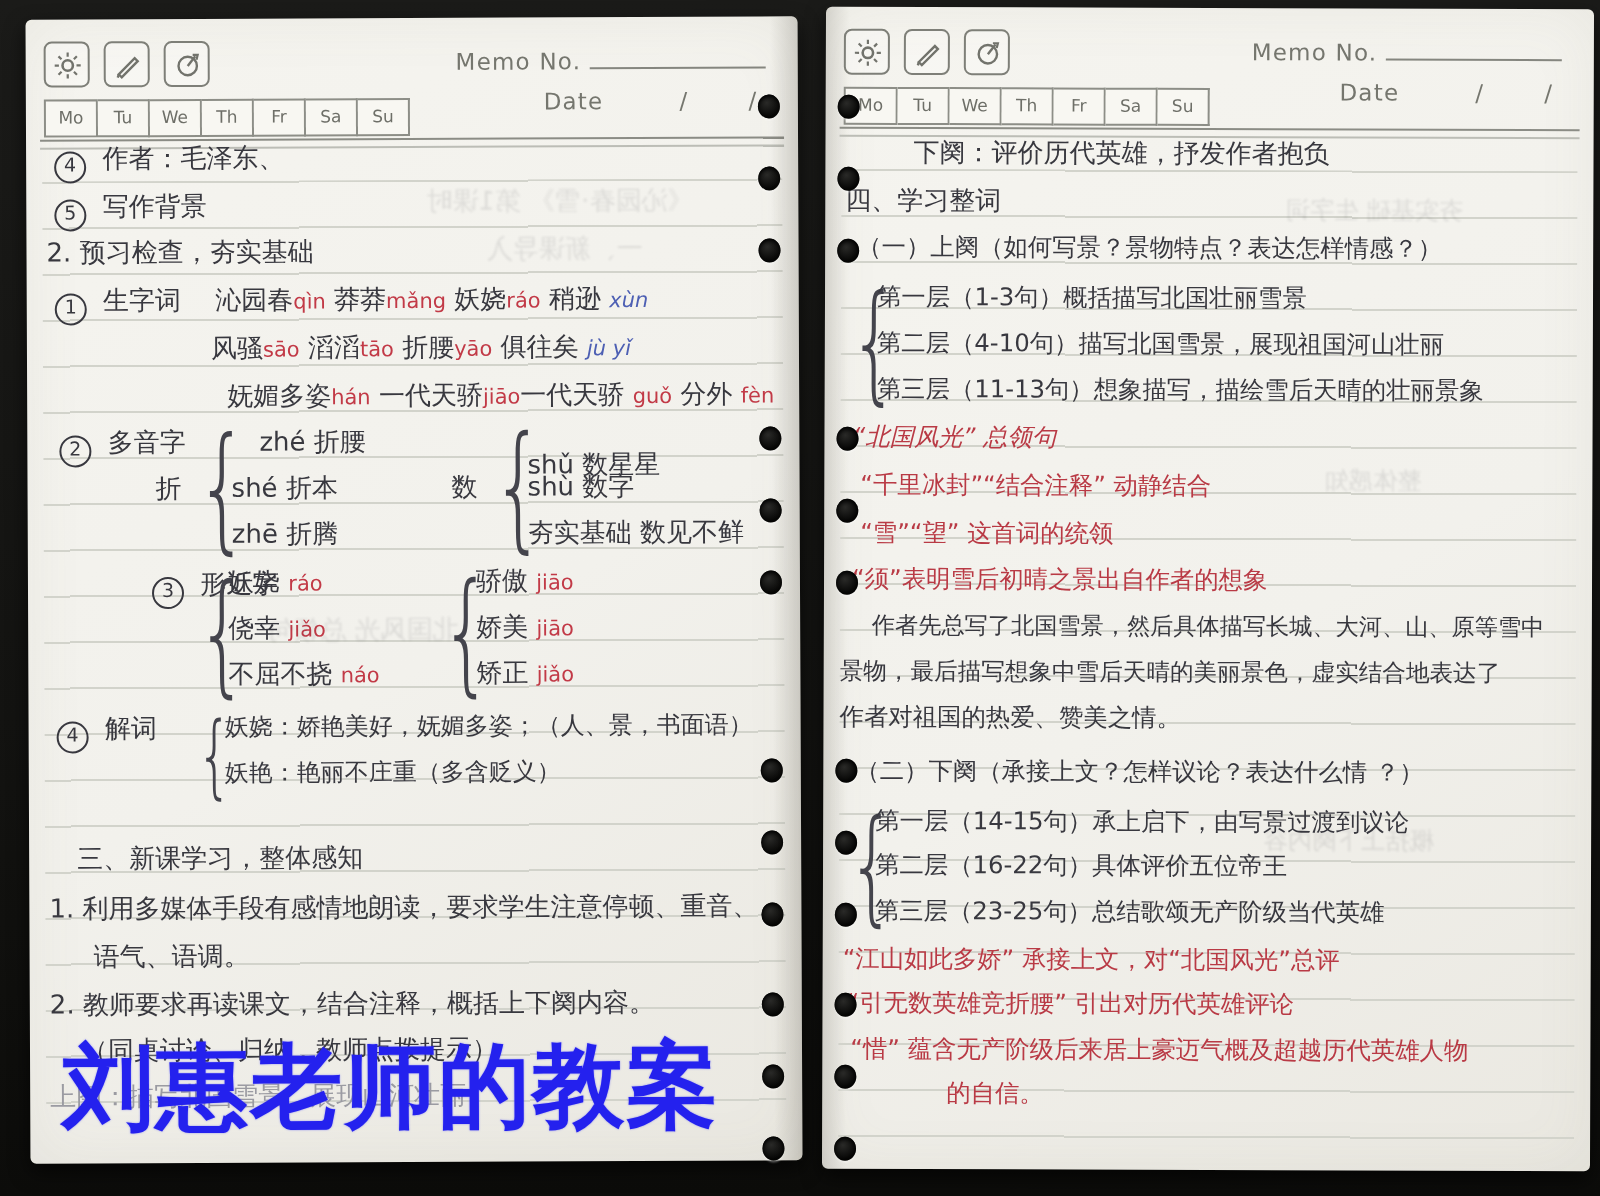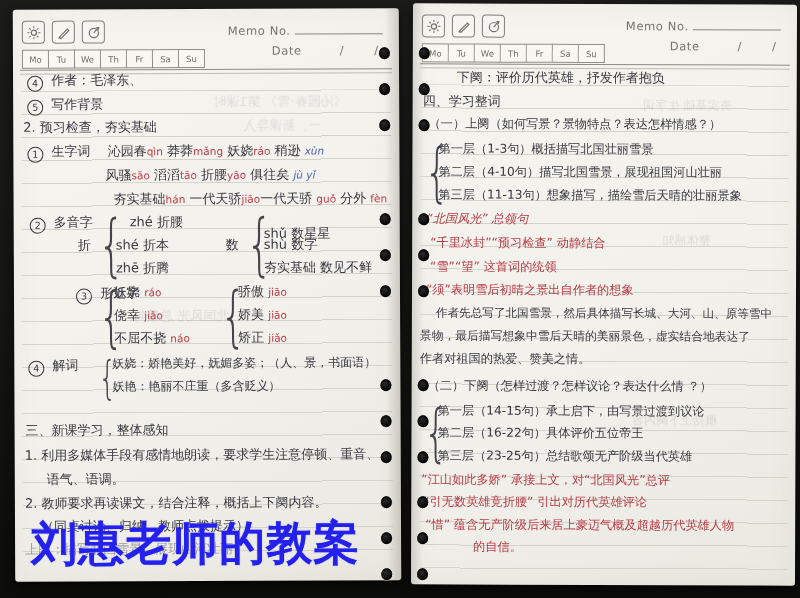--- a/index.html
+++ b/index.html
@@ -106,21 +106,21 @@
   <div class="memo-row"><span>Memo  No.</span> <span class="memo-line"></span></div>
   <div class="date-row"><span>Date</span><span class="date-gap"></span><span>/</span><span class="date-gap2"></span><span>/</span>&nbsp;</div>
   <div class="header-rule"></div>
   <div class="ruling"></div>
   <div>
       <div class="line " style="left: 14px; top: 64px;"><span class="circ">4</span><span class="ink"> 作者：毛泽东、</span></div>
       <div class="line " style="left: 14px; top: 88px;"><span class="circ">5</span><span class="ink"> 写作背景</span></div>
       <div class="line " style="left: 10px; top: 111px;"><span class="ink">2. 预习检查，夯实基础</span></div>
       <div class="line " style="left: 14px; top: 135px;"><span class="circ">1</span><span class="ink"> 生字词</span><span class="ink">　 沁园春</span><span class="pyr">qìn</span><span class="ink">  莽莽</span><span class="pyr">mǎng</span><span class="ink">  妖娆</span><span class="pyr">ráo</span><span class="ink">  稍逊 </span><span class="pyb">xùn</span></div>
       <div class="line " style="left: 92px; top: 159px;"><span class="ink">风骚</span><span class="pyr">sāo</span><span class="ink">   滔滔</span><span class="pyr">tāo</span><span class="ink">   折腰</span><span class="pyr">yāo</span><span class="ink">   俱往矣 </span><span class="pyb">jù yǐ</span></div>
-      <div class="line " style="left: 100px; top: 183px;"><span class="ink">夯实基础</span><span class="pyr">hán</span><span class="ink"> 一代天骄</span><span class="pyr">jiāo</span><span class="ink">一代天骄 </span><span class="pyr">guǒ</span><span class="ink">  分外 </span><span class="pyr">fèn</span></div>
+      <div class="line " style="left: 100px; top: 183px;"><span class="ink">妩媚多姿</span><span class="pyr">hán</span><span class="ink"> 一代天骄</span><span class="pyr">jiāo</span><span class="ink">一代天骄 </span><span class="pyr">guǒ</span><span class="ink">  分外 </span><span class="pyr">fèn</span></div>
       <div class="line " style="left: 16px; top: 206px;"><span class="circ">2</span><span class="ink"> 多音字</span></div>
       <div class="line " style="left: 64px; top: 229px;"><span class="ink">折</span></div>
       <div class="brace" style="left: 84px; top: 202px; font-size: 68.4px;">{</div>
       <div class="line " style="left: 116px; top: 206px;"><span class="ink">zhé  折腰</span></div>
       <div class="line " style="left: 102px; top: 229px;"><span class="ink">shé  折本</span></div>
       <div class="line " style="left: 102px; top: 252px;"><span class="ink">zhē  折腾</span></div>
       <div class="line " style="left: 212px; top: 229px;"><span class="ink">数</span></div>
       <div class="brace" style="left: 232px; top: 202px; font-size: 68.4px;">{</div>
       <div class="line " style="left: 250px; top: 218px; text-align: right;"><span class="ink">shǔ   数星星</span></div>
       <div class="line " style="left: 250px; top: 229px;"><span class="ink">shù   数字</span></div>
@@ -131,21 +131,21 @@
       <div class="line " style="left: 100px; top: 299px; text-align: center;"><span class="ink">侥幸 </span><span class="pyr">jiǎo</span></div>
       <div class="line " style="left: 100px; top: 322px;"><span class="ink">不屈不挠 </span><span class="pyr">náo</span></div>
       <div class="brace" style="left: 206px; top: 274px; font-size: 66.5px;">{</div>
       <div class="line " style="left: 224px; top: 276px;"><span class="ink">骄傲 </span><span class="pyr">jiāo</span></div>
       <div class="line " style="left: 224px; top: 299px;"><span class="ink">娇美 </span><span class="pyr">jiāo</span></div>
       <div class="line " style="left: 224px; top: 322px;"><span class="ink">矫正 </span><span class="pyr">jiǎo</span></div>
       <div class="line " style="left: 14px; top: 349px;"><span class="circ">4</span><span class="ink"> 解词</span></div>
       <div class="brace" style="left: 84px; top: 346px; font-size: 45.6px;">{</div>
       <div class="line " style="left: 98px; top: 348px; font-size: 12px;"><span class="ink">妖娆：娇艳美好，妩媚多姿；（人、景，书面语）</span></div>
       <div class="line " style="left: 98px; top: 371px; font-size: 12px;"><span class="ink">妖艳：艳丽不庄重（多含贬义）</span></div>
-      <div class="line " style="left: 11px; top: 414px;"><span class="ink">三、新课学习，整体感知</span></div>
+      <div class="line " style="left: 24px; top: 414px;"><span class="ink">三、新课学习，整体感知</span></div>
       <div class="line " style="left: 10px; top: 439px;"><span class="ink">1. 利用多媒体手段有感情地朗读，要求学生注意停顿、重音、</span></div>
       <div class="line " style="left: 32px; top: 463px;"><span class="ink">语气、语调。</span></div>
       <div class="line " style="left: 10px; top: 487px;"><span class="ink">2. 教师要求再读课文，结合注释，概括上下阕内容。</span></div>
       <div class="line " style="left: 26px; top: 510px;"><span class="ink">（同桌讨论、归纳，教师点拨提示）</span></div>
       <div class="line " style="left: 10px; top: 533px;"><span class="faint">上阕：描写北国雪景，展现山河壮丽</span></div>
       <div class="line bleed" style="left: 200px; top: 86px;"><span class="ink">《沁园春·雪》 第1课时</span></div>
       <div class="line bleed" style="left: 230px; top: 110px;"><span class="ink">一、新课导入</span></div>
       <div class="line bleed" style="left: 120px; top: 300px;"><span class="ink">北国风光  总领句</span></div>
     </div>
   <div class="watermark">刘惠老师的教案</div>
@@ -209,27 +209,27 @@
   <div class="ruling"></div>
   <div>
       <div class="line " style="left: 44px; top: 67px; font-size: 13px;"><span class="ink">下阕：评价历代英雄，抒发作者抱负</span></div>
       <div class="line " style="left: 10px; top: 91px; font-size: 13px;"><span class="ink">四、学习整词</span></div>
       <div class="line " style="left: 16px; top: 114px;"><span class="ink">（一）上阕（如何写景？景物特点？表达怎样情感？）</span></div>
       <div class="brace" style="left: 12px; top: 137px; font-size: 64.6px;">{</div>
       <div class="line " style="left: 26px; top: 139px;"><span class="ink">第一层（1-3句）概括描写北国壮丽雪景</span></div>
       <div class="line " style="left: 26px; top: 162px;"><span class="ink">第二层（4-10句）描写北国雪景，展现祖国河山壮丽</span></div>
       <div class="line " style="left: 26px; top: 185px;"><span class="ink">第三层（11-13句）想象描写，描绘雪后天晴的壮丽景象</span></div>
       <div class="line " style="left: 14px; top: 209px; font-style: italic;"><span class="red">“北国风光”  总领句</span></div>
-      <div class="line " style="left: 18px; top: 233px;"><span class="red">“千里冰封”“预习检查”   动静结合</span></div>
+      <div class="line " style="left: 18px; top: 233px;"><span class="red">“千里冰封”“结合注释”   动静结合</span></div>
       <div class="line " style="left: 18px; top: 257px;"><span class="red">“雪”“望”   这首词的统领</span></div>
       <div class="line " style="left: 14px; top: 280px;"><span class="red">“须”表明雪后初晴之景出自作者的想象</span></div>
       <div class="line " style="left: 24px; top: 303px; font-size: 11.6px;"><span class="ink">作者先总写了北国雪景，然后具体描写长城、大河、山、原等雪中</span></div>
       <div class="line " style="left: 8px; top: 326px; font-size: 11.8px;"><span class="ink">景物，最后描写想象中雪后天晴的美丽景色，虚实结合地表达了</span></div>
       <div class="line " style="left: 8px; top: 349px;"><span class="ink">作者对祖国的热爱、赞美之情。</span></div>
-      <div class="line " style="left: 16px; top: 376px;"><span class="ink">（二）下阕（怎样过渡？怎样议论？表达什么情 ？）</span></div>
+      <div class="line " style="left: 16px; top: 376px;"><span class="ink">（二）下阕（承接上文？怎样议论？表达什么情 ？）</span></div>
       <div class="brace" style="left: 12px; top: 399px; font-size: 62.7px;">{</div>
       <div class="line " style="left: 26px; top: 401px;"><span class="ink">第一层（14-15句）承上启下，由写景过渡到议论</span></div>
       <div class="line " style="left: 26px; top: 423px;"><span class="ink">第二层（16-22句）具体评价五位帝王</span></div>
       <div class="line " style="left: 26px; top: 446px;"><span class="ink">第三层（23-25句）总结歌颂无产阶级当代英雄</span></div>
       <div class="line " style="left: 10px; top: 470px;"><span class="red">“江山如此多娇” 承接上文，对“北国风光”总评</span></div>
       <div class="line " style="left: 12px; top: 492px;"><span class="red">“引无数英雄竞折腰” 引出对历代英雄评论</span></div>
       <div class="line " style="left: 14px; top: 515px;"><span class="red">“惜”  蕴含无产阶级后来居上豪迈气概及超越历代英雄人物</span></div>
       <div class="line " style="left: 62px; top: 537px;"><span class="red">的自信。</span></div>
       <div class="line bleed" style="left: 230px; top: 95px;"><span class="ink">夯实基础  生字词</span></div>
       <div class="line bleed" style="left: 250px; top: 230px;"><span class="ink">整体感知</span></div>

